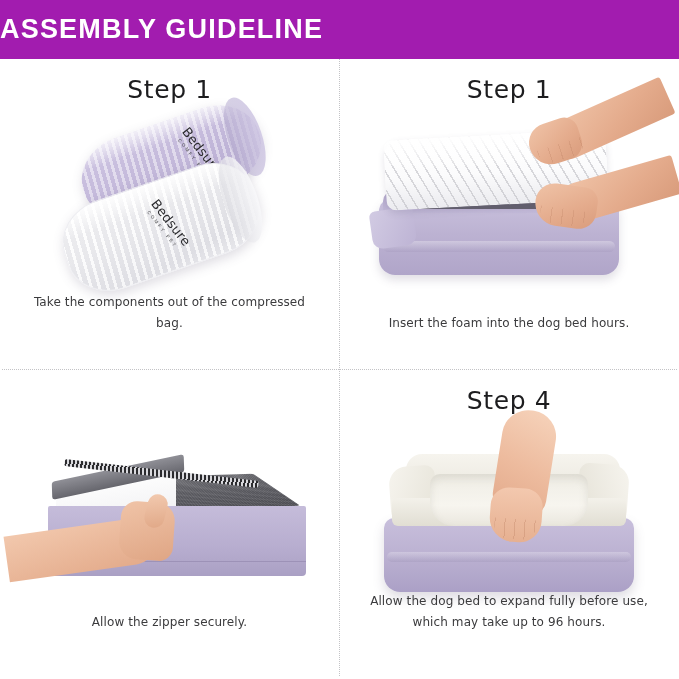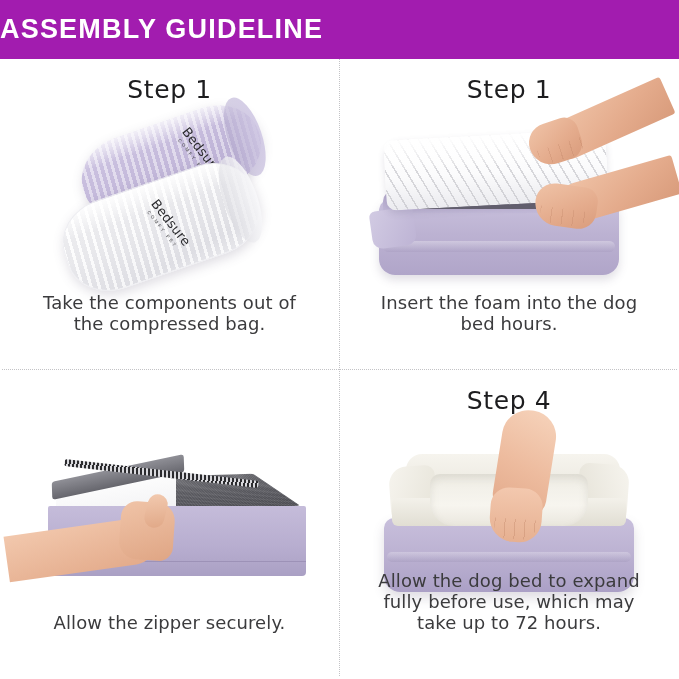--- a/index.html
+++ b/index.html
@@ -42,21 +42,21 @@
   
   .step-title{
     position:absolute;left:0;right:0;top:16px;
     text-align:center;color:#1d1d1f;
     font-size:25px;font-weight:normal;letter-spacing:.6px;
     font-family:"DejaVu Sans","Liberation Sans",sans-serif;
   }
   .caption{
     position:absolute;left:26px;right:26px;bottom:36px;
     text-align:center;color:#3b3b3d;
-    font-size:18px;line-height:21px;letter-spacing:.1px;
+    font-size:12px;line-height:21px;letter-spacing:.1px;
     font-family:"DejaVu Sans","Liberation Sans",sans-serif;
   }
   .cell.r2 .caption{bottom:46px;}
 
   
   .art{position:absolute;left:0;right:0;top:52px;height:190px;}
   .cell.r2 .art{top:52px;height:200px;}
 
   
   .rolls{position:absolute;left:50%;top:8px;transform:translateX(-50%);
@@ -360,17 +360,17 @@
           <div class="bolster-left"></div>
           <div class="bolster-right"></div>
           <div class="mattress"></div>
           <div class="inner"></div>
           <div class="arm"></div>
           <div class="palm">
               <div class="fingers"></div>
             </div>
         </div>
       </div>
-      <div class="caption">Allow the dog bed to expand fully before use, which may take up to 72 hours.</div>
+      <div class="caption">Allow the dog bed to expand fully before use, which may take up to 96 hours.</div>
     </div>
 
   </div>
 </div>
 
 </body></html>

